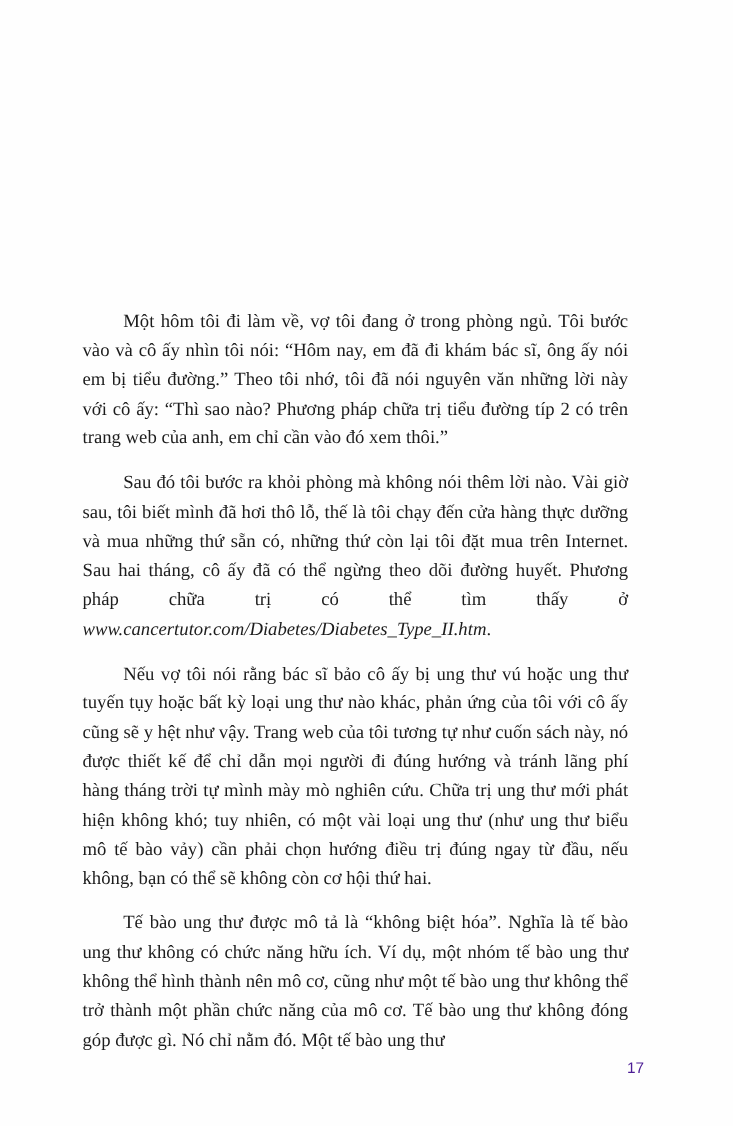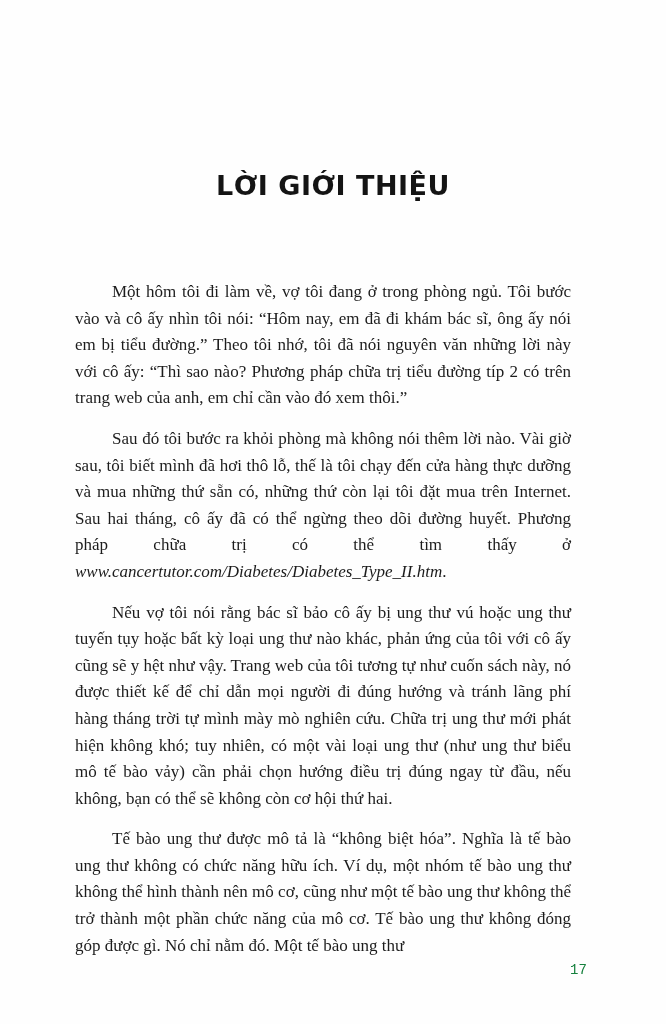--- a/index.html
+++ b/index.html
@@ -50,31 +50,30 @@
     text-indent: 37px;
   }
   .body-text p em {
     font-style: italic;
     margin-top: 44px;
   }
   .page-number {
     position: absolute;
     top: 962px;
     left: 570px;
-    font-family: Liberation Mono, monospace;
+    font-family: Liberation Sans, sans-serif;
     font-size: 14px;
-    color: #15803d;
+    color: #4c1d95;
   }
 </style>
 </head>
 <body>
 
 <div class="page">
 
-  <h1 class="chapter-title">LỜI GIỚI THIỆU</h1>
 
   <div class="body-text">
     <p>
       <span>Một hôm tôi đi làm về, vợ tôi đang ở trong phòng ngủ. Tôi bước vào và cô ấy nhìn tôi nói: “Hôm nay, em đã đi khám bác sĩ, ông ấy nói em bị tiểu đường.” Theo tôi nhớ, tôi đã nói nguyên văn những lời này với cô ấy: “Thì sao nào? Phương pháp chữa trị tiểu đường típ 2 có trên trang web của anh, em chỉ cần vào đó xem thôi.”</span>
     </p>
     <p>
       <span>Sau đó tôi bước ra khỏi phòng mà không nói thêm lời nào. Vài giờ sau, tôi biết mình đã hơi thô lỗ, thế là tôi chạy đến cửa hàng thực dưỡng và mua những thứ sẵn có, những thứ còn lại tôi đặt mua trên Internet. Sau hai tháng, cô ấy đã có thể ngừng theo dõi đường huyết. Phương pháp chữa trị có thể tìm thấy ở </span><em>www.cancertutor.com/Diabetes/Diabetes_Type_II.htm</em><span>.</span>
     </p>
     <p>
       <span>Nếu vợ tôi nói rằng bác sĩ bảo cô ấy bị ung thư vú hoặc ung thư tuyến tụy hoặc bất kỳ loại ung thư nào khác, phản ứng của tôi với cô ấy cũng sẽ y hệt như vậy. Trang web của tôi tương tự như cuốn sách này, nó được thiết kế để chỉ dẫn mọi người đi đúng hướng và tránh lãng phí hàng tháng trời tự mình mày mò nghiên cứu. Chữa trị ung thư mới phát hiện không khó; tuy nhiên, có một vài loại ung thư (như ung thư biểu mô tế bào vảy) cần phải chọn hướng điều trị đúng ngay từ đầu, nếu không, bạn có thể sẽ không còn cơ hội thứ hai.</span>

